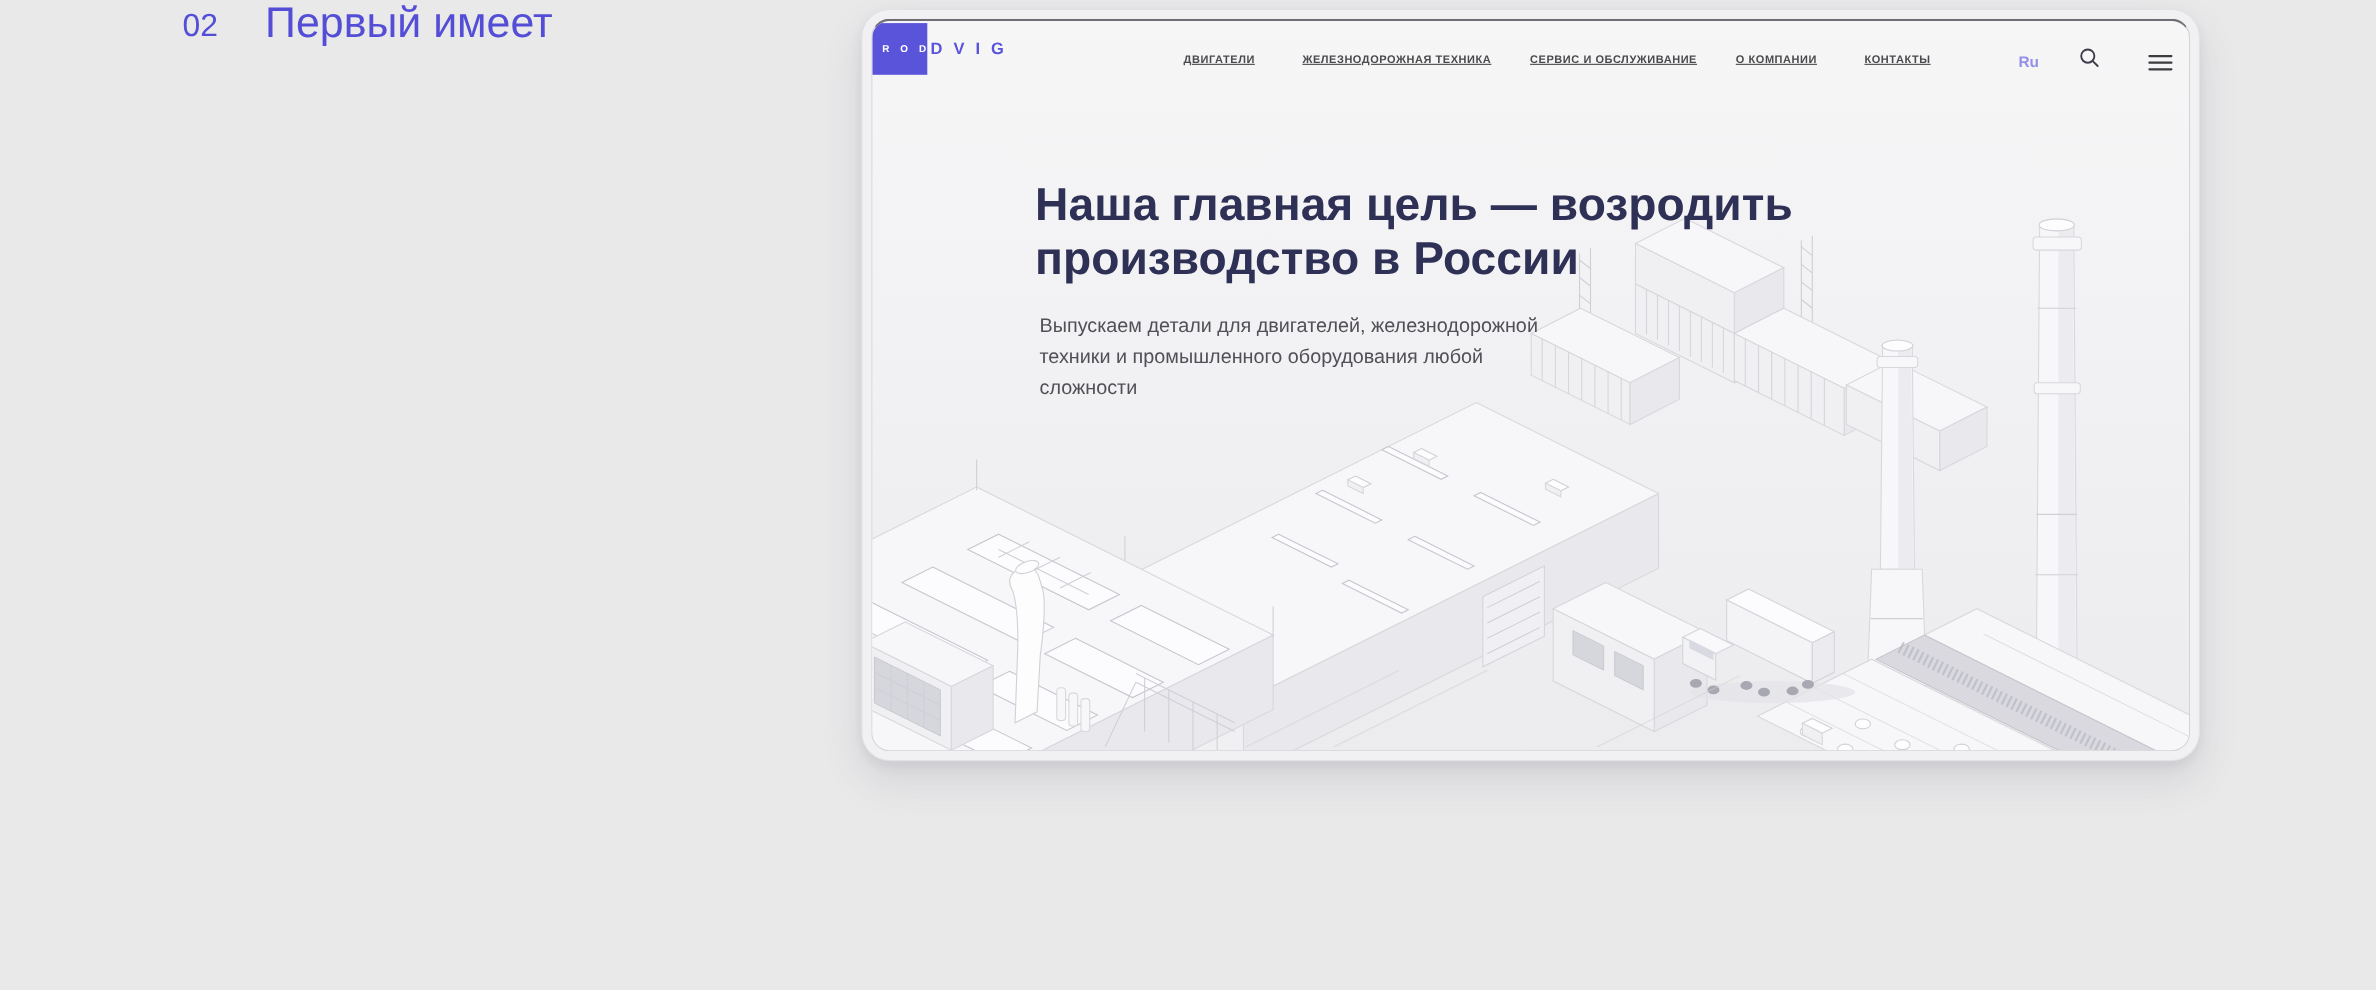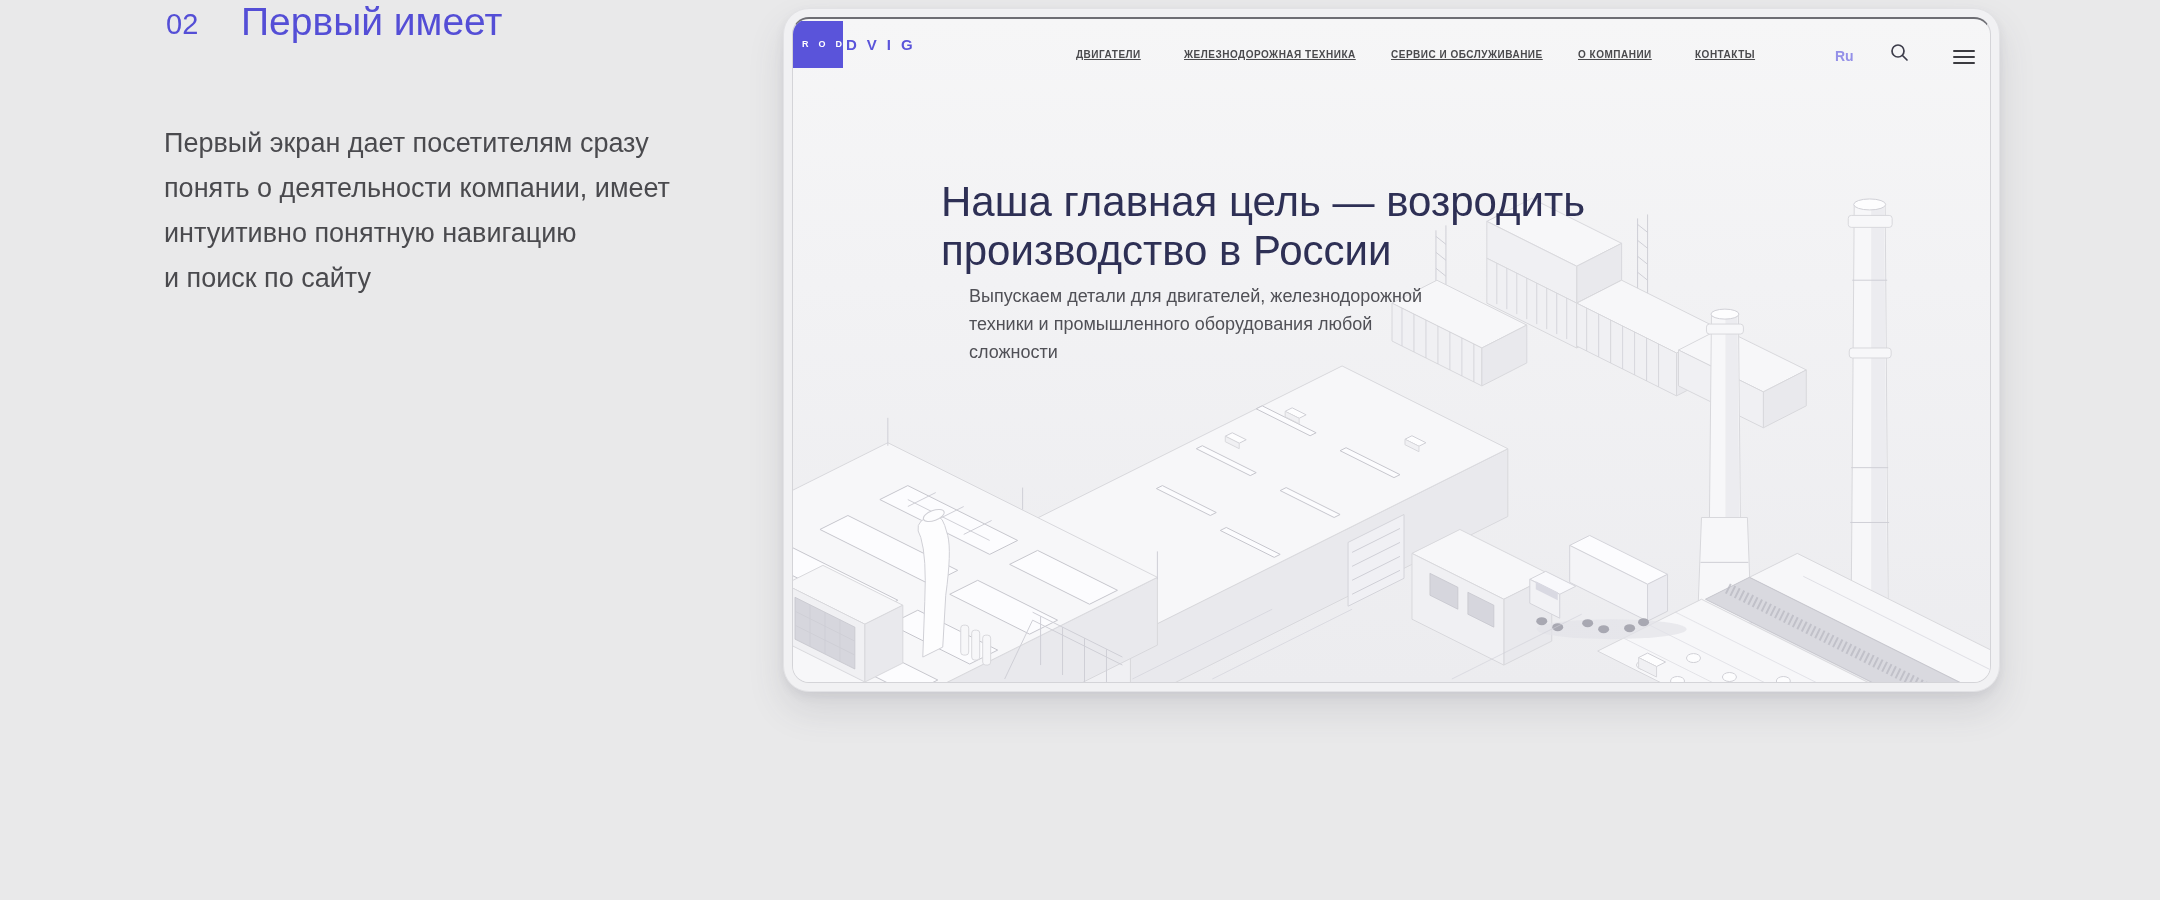--- a/index.html
+++ b/index.html
@@ -40,47 +40,43 @@
   .navlink { position:absolute; top:30px; font-size:10px; font-weight:700; letter-spacing:.5px;
              color:#4a4a4d; cursor:pointer; white-space:nowrap;text-decoration:underline; }
   .nav0 { left:283px; } .nav1 { left:391px; } .nav2 { left:598px; } .nav3 { left:785px; } .nav4 { left:902px; }
   .lang { position:absolute; left:1042px; top:29px; font-size:14px; font-weight:700; color:#9490e8; cursor:pointer; }
   .search-icon { position:absolute; left:1097px; top:24px; width:19px; height:19px; cursor:pointer; }
   .menu-icon { position:absolute; left:1160px; top:31px; width:22px; cursor:pointer; }
   .menu-icon span { display:block; height:2px; background:#3b3b40; margin-bottom:4px; border-radius:1px; }
 
   
   .hero-title { position:absolute; left:148px; top:142px; z-index:2;
-                font-size:42px; line-height:49px; font-weight:400; color:#2e3055; white-space:pre-line;margin-top:16px; }
+                font-size:42px; line-height:49px; font-weight:700; color:#2e3055; white-space:pre-line; }
   .hero-sub   { position:absolute; left:152px; top:263px; z-index:2;
-                font-size:18px; line-height:28px; color:#505056; white-space:pre-line;margin-left:24px; }
+                font-size:18px; line-height:28px; color:#505056; white-space:pre-line; }
 
   
   .factory { position:absolute; inset:0; width:100%; height:100%; z-index:1; pointer-events:none; }
   .roof  { fill:#f7f7f9; stroke:#d8d8dc; stroke-width:1; }
   .wallL { fill:#f0f0f3; stroke:#d8d8dc; stroke-width:1; }
   .wallR { fill:#e9e9ed; stroke:#d8d8dc; stroke-width:1; }
   .sky   { fill:#fcfcfe; stroke:#c6c6cd; stroke-width:1; }
   .shade { fill:#ececf0; }
   .dark  { fill:#d6d6dd; stroke:#c2c2ca; stroke-width:.7; }
   .ln    { stroke:#cfcfd6; stroke-width:1; fill:none; }
   .stud  { fill:#fdfdfe; stroke:#d0d0d6; stroke-width:1; }
   .wheel { fill:#a8a8b2; }
 </style>
 </head>
 <body>
 
 <div class="stage">
 
   <div class="sec-num">02</div>
   <div class="sec-title">Первый имеет</div>
-  <div class="sec-desc">Первый экран дает посетителям сразу
-понять о деятельности компании, имеет
-интуитивно понятную навигацию
-и поиск по сайту</div>
 
   <div class="mockup">
     <div class="site">
 
       <div class="logo">
         <span class="logo-block">ROD</span>
         <span class="logo-rest">DVIG</span>
       </div>
       <span class="navlink nav0">ДВИГАТЕЛИ</span>
       <span class="navlink nav1">ЖЕЛЕЗНОДОРОЖНАЯ ТЕХНИКА</span>

